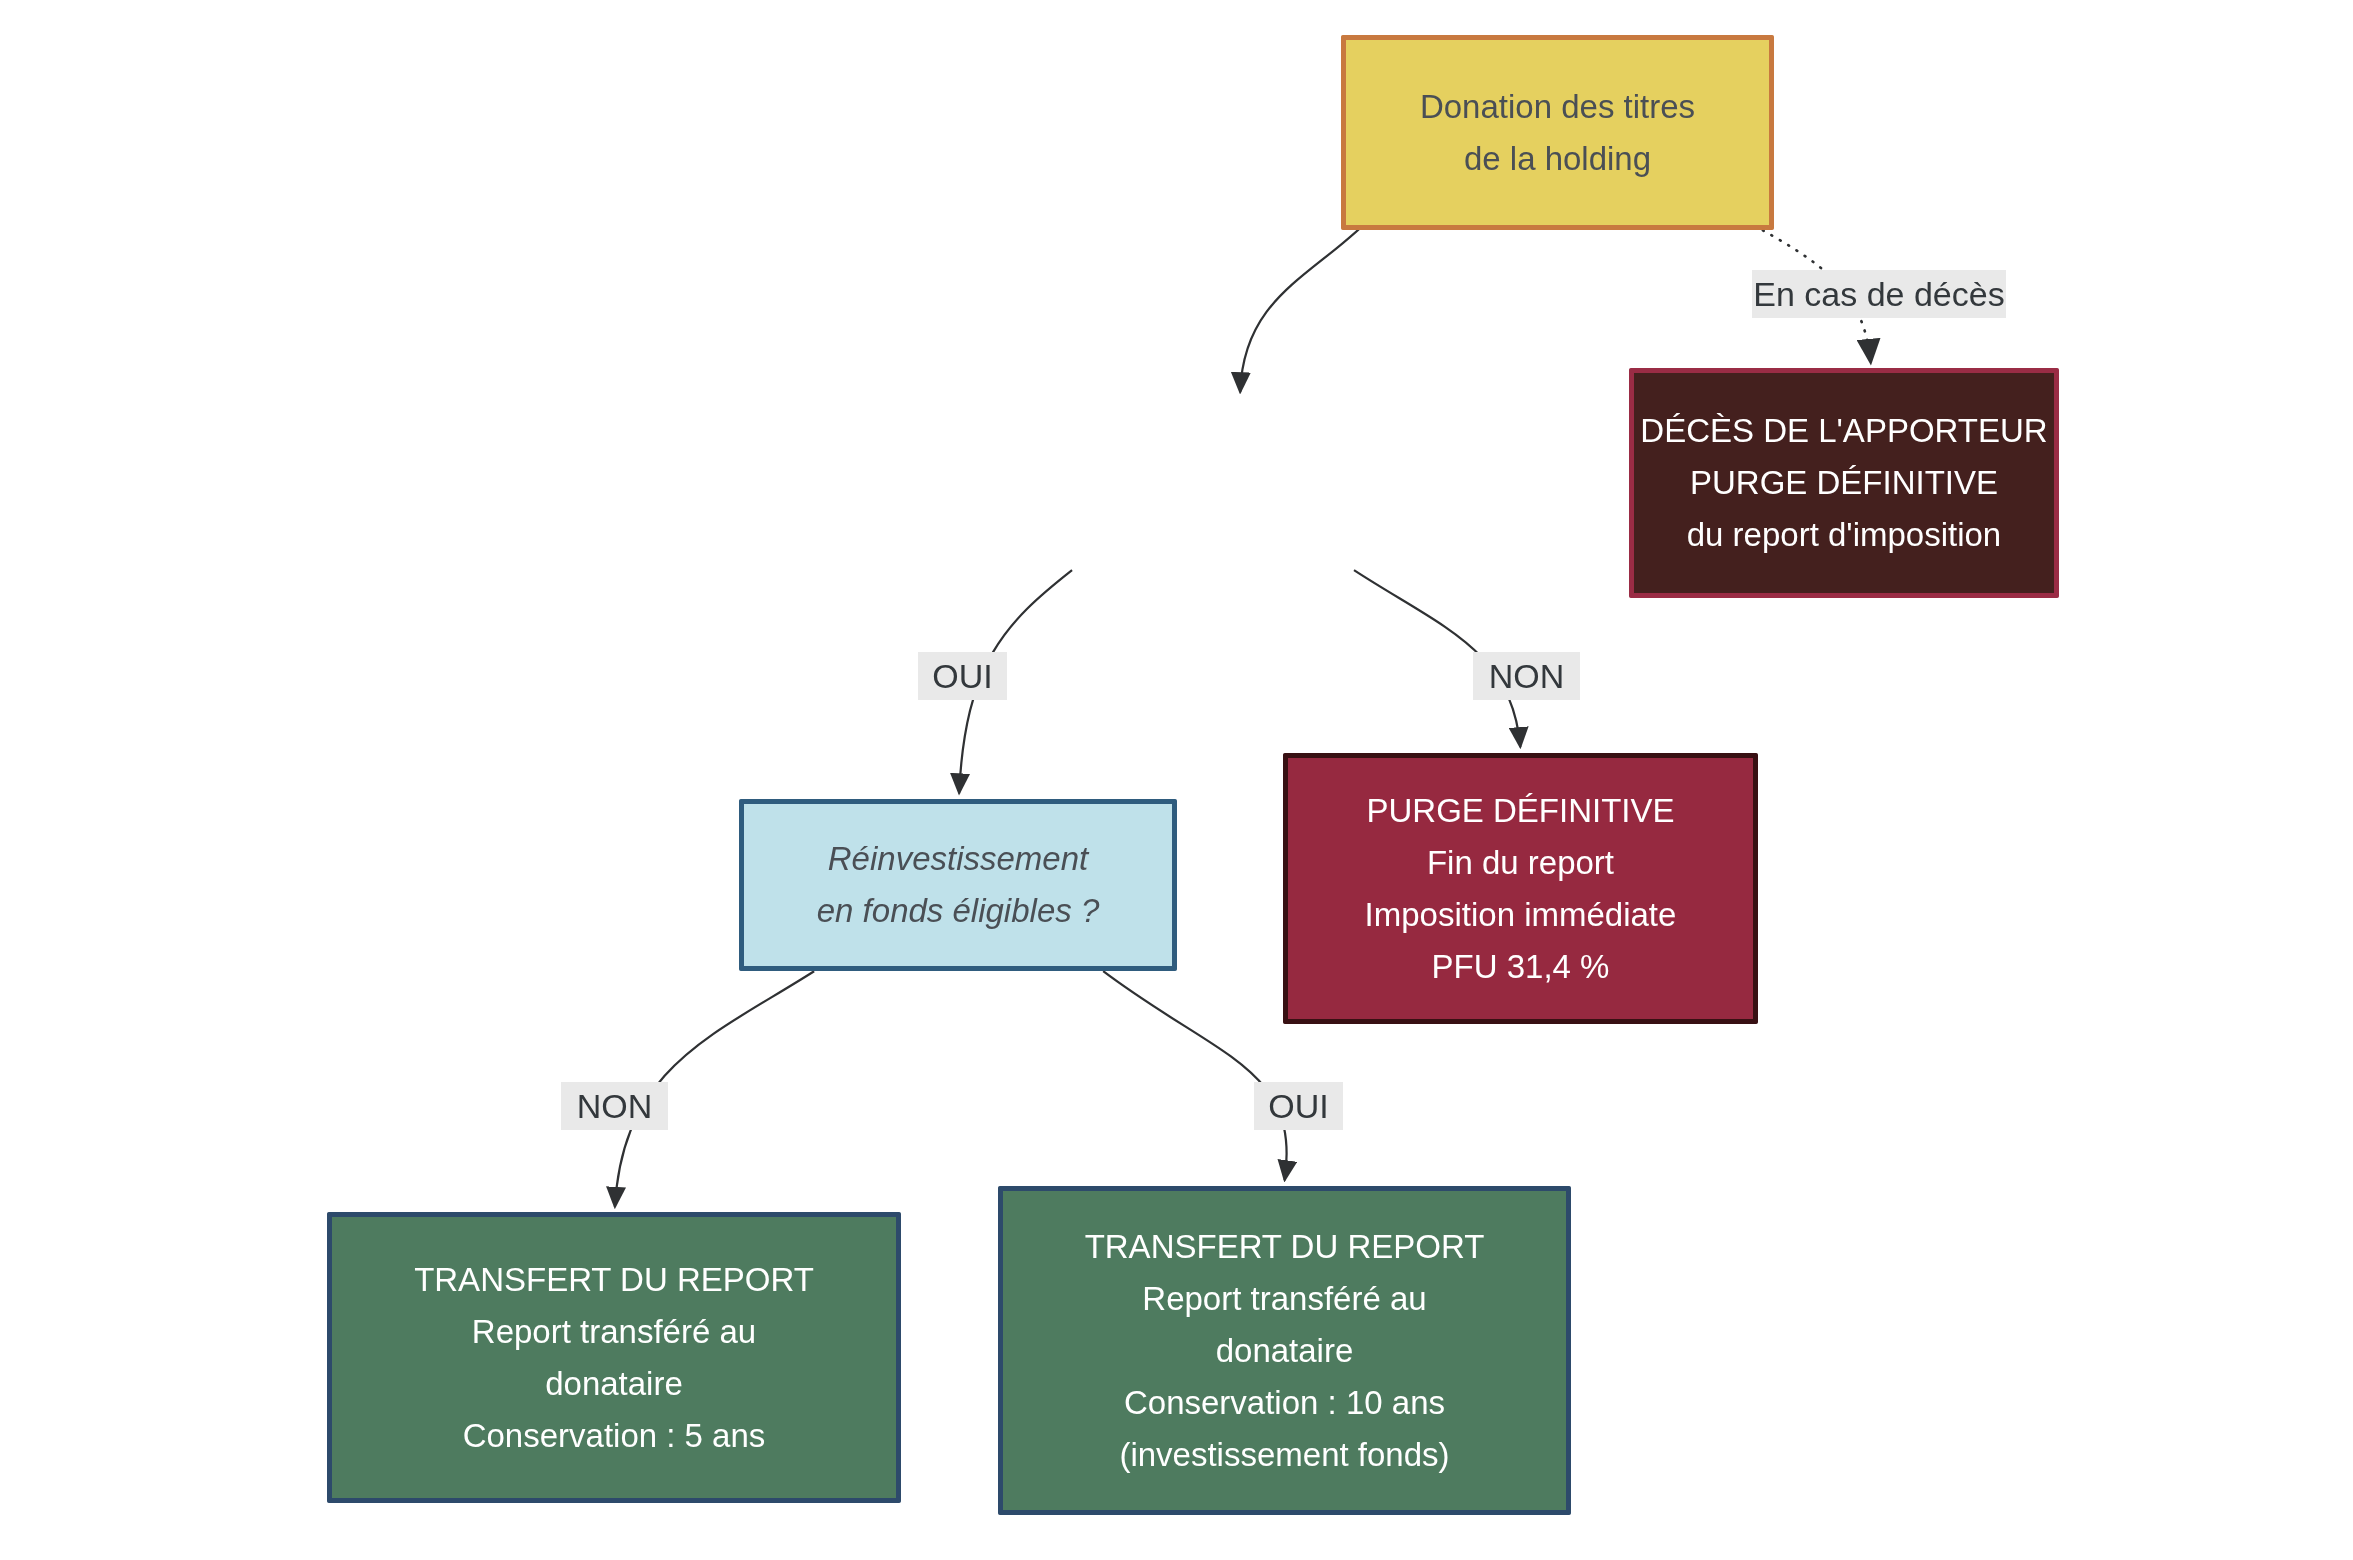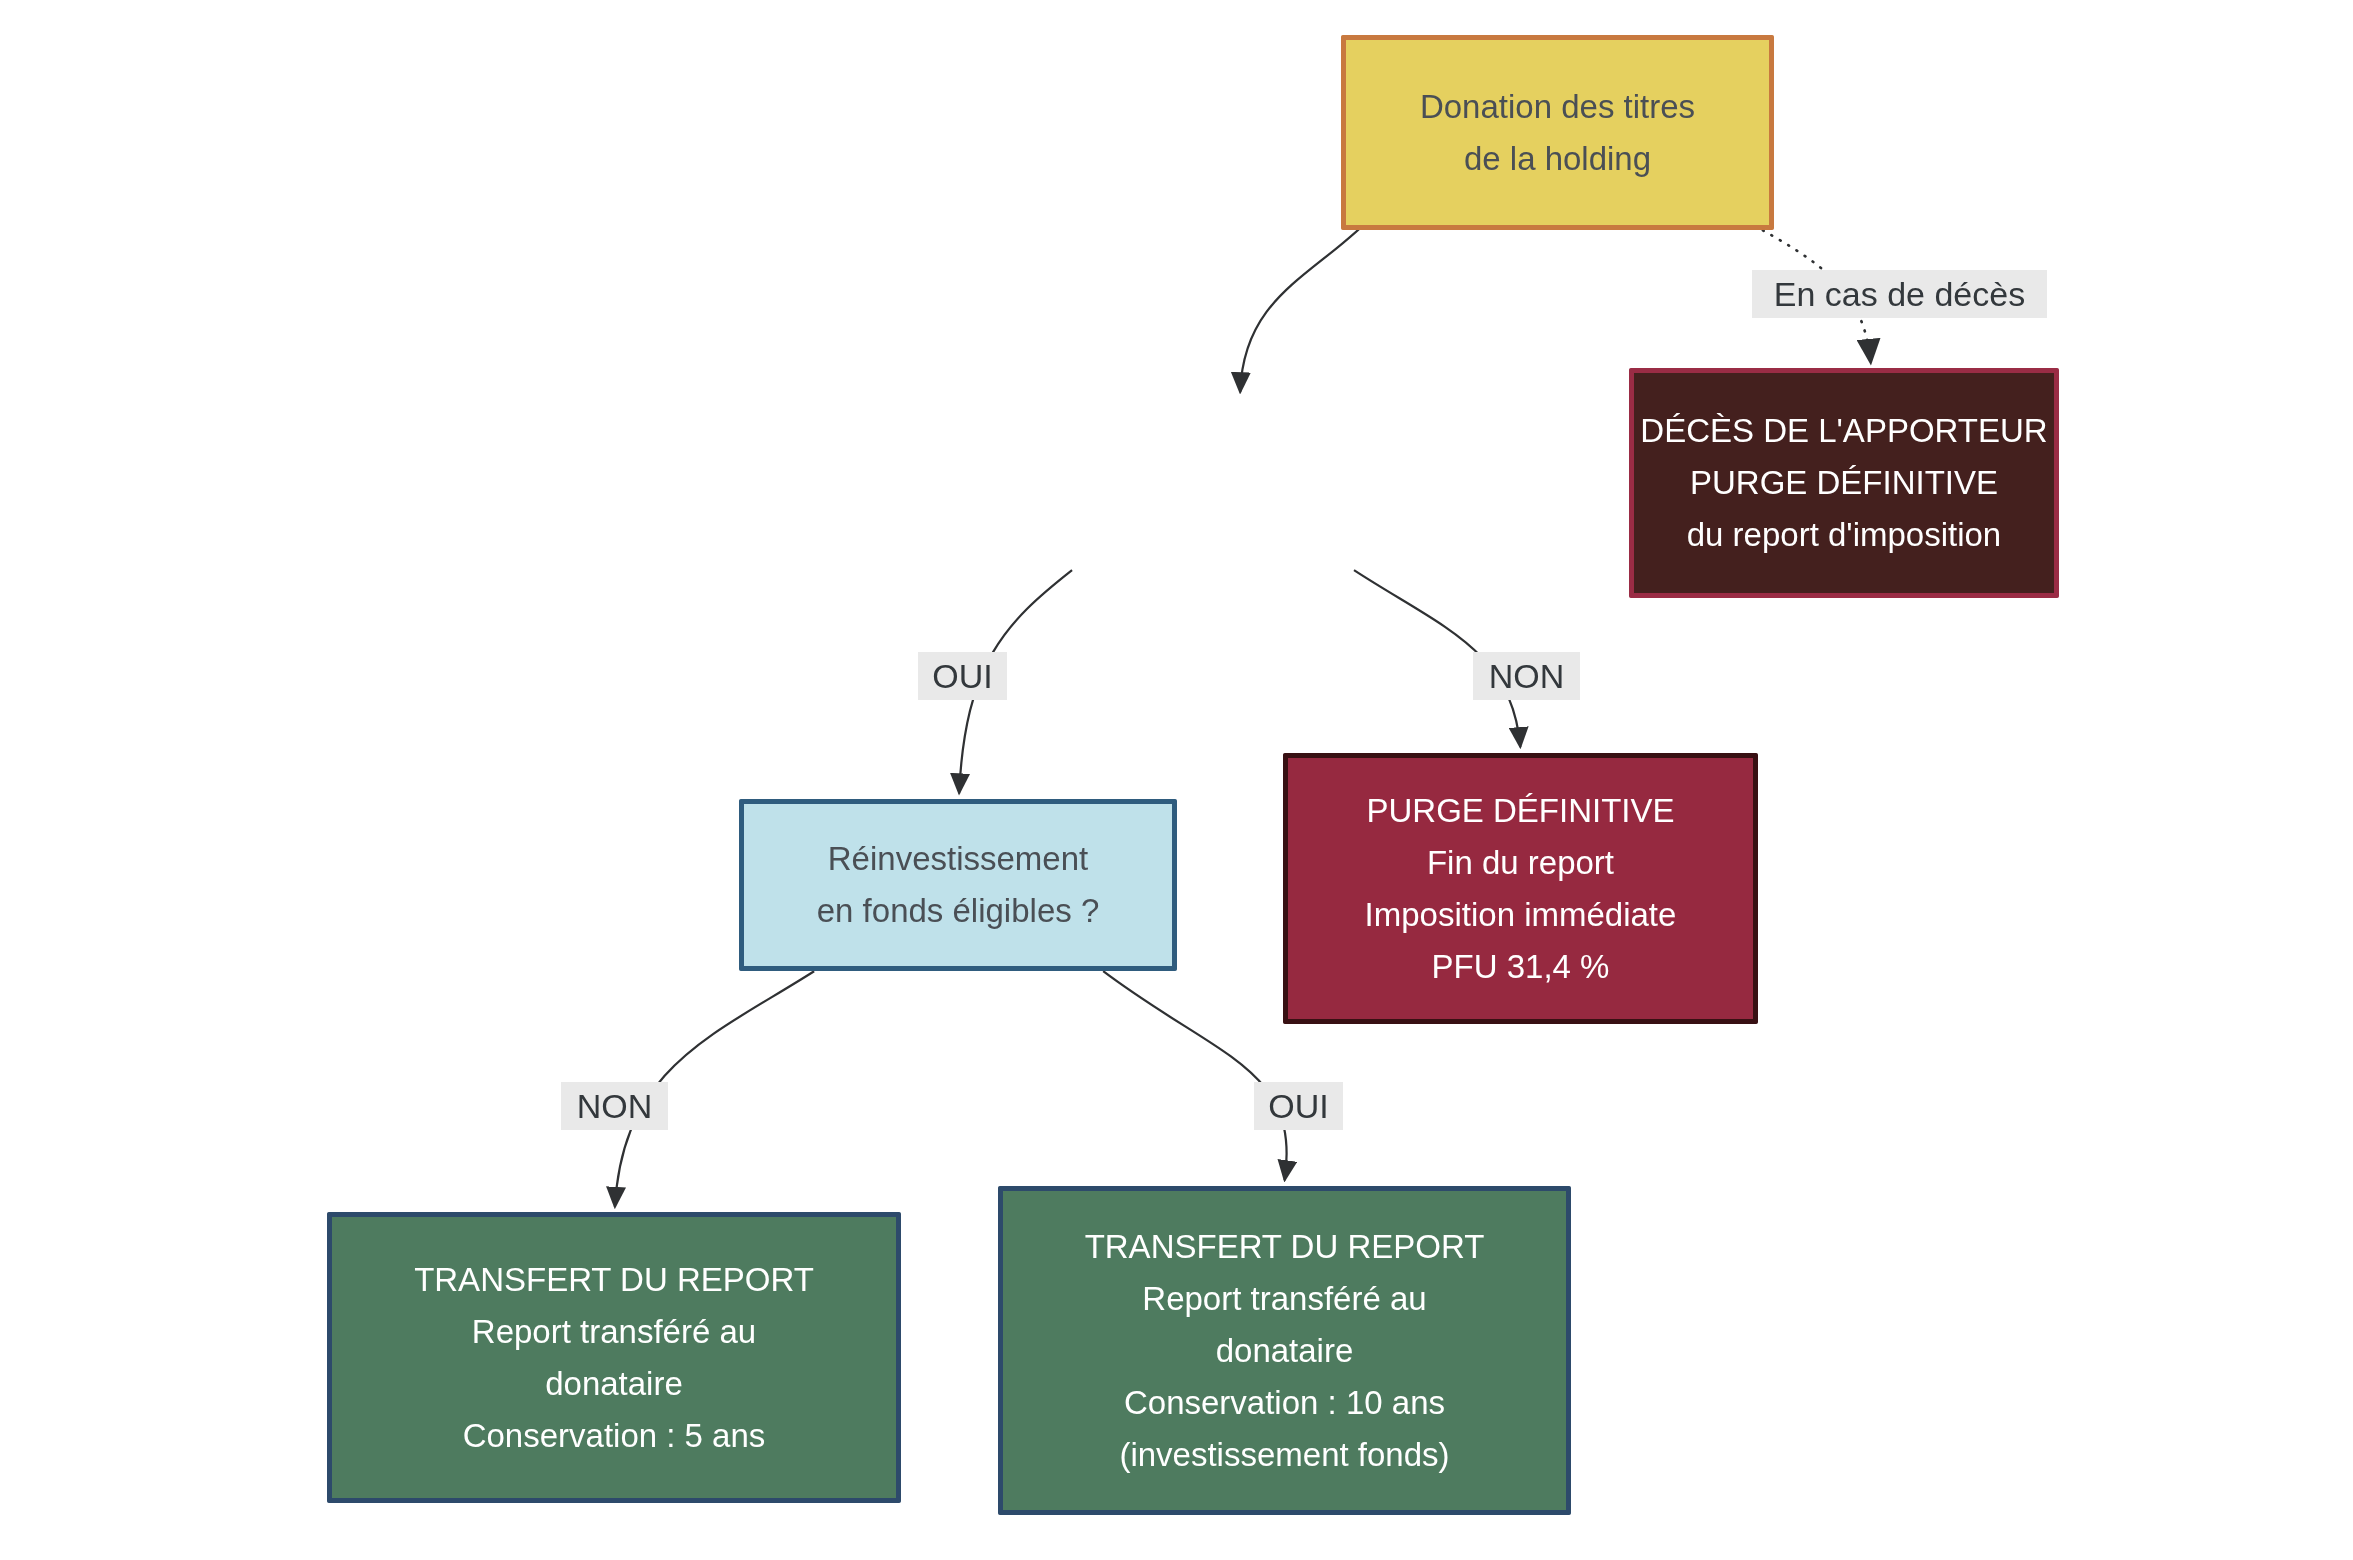--- a/index.html
+++ b/index.html
@@ -34,21 +34,21 @@
   .node-root{
     left:1341px; top:35px; width:433px; height:195px;
     background:var(--yellow-fill); border:5.3px solid var(--yellow-border);
     color:var(--text-dark);
   }
   .node-decision{
     background:var(--blue-fill); border:5.3px solid var(--blue-border);
     color:var(--text-dark);
   }
   .node-decision1{left:961px; top:398px; width:558px; height:172px;}
-  .node-decision2{left:739px; top:799px; width:438px; height:172px;}
+  .node-decision2{left:739px; top:799px; width:438px; height:172px;font-style:italic;}
   .node-death{
     left:1629px; top:368px; width:430px; height:230px;
     background:var(--dark-fill); border:5.3px solid var(--dark-border);
     color:var(--text-light);
   }
   .node-purge{
     left:1283px; top:753px; width:475px; height:271px;
     background:var(--wine-fill); border:5.3px solid var(--wine-border);
     color:var(--text-light);
   }
@@ -59,21 +59,21 @@
   .node-transfer5{left:327px; top:1212px; width:574px; height:291px;}
   .node-transfer10{left:998px; top:1186px; width:573px; height:329px;}
 
   .edge-label{
     position:absolute; z-index:2;
     background:var(--label-bg); color:var(--label-text);
     font-size:34px; line-height:48px; height:48px;
     display:flex; align-items:center; justify-content:center;
     white-space:nowrap;
   }
-  .label-deces{left:1752px; top:270px; width:295px;}
+  .label-deces{left:1752px; top:270px; width:254px;}
   .label-oui1 {left:918px; top:652px; width:89px;}
   .label-non1 {left:1473px; top:652px; width:107px;}
   .label-non2 {left:561px;  top:1082px; width:107px;}
   .label-oui2 {left:1254px; top:1082px; width:89px;}
 
   .footer-note{
     position:absolute; z-index:0;
     left:255px; top:1510px; width:2046px;
     color:var(--text-dark); font-size:35px; line-height:43px;
     white-space:nowrap;

